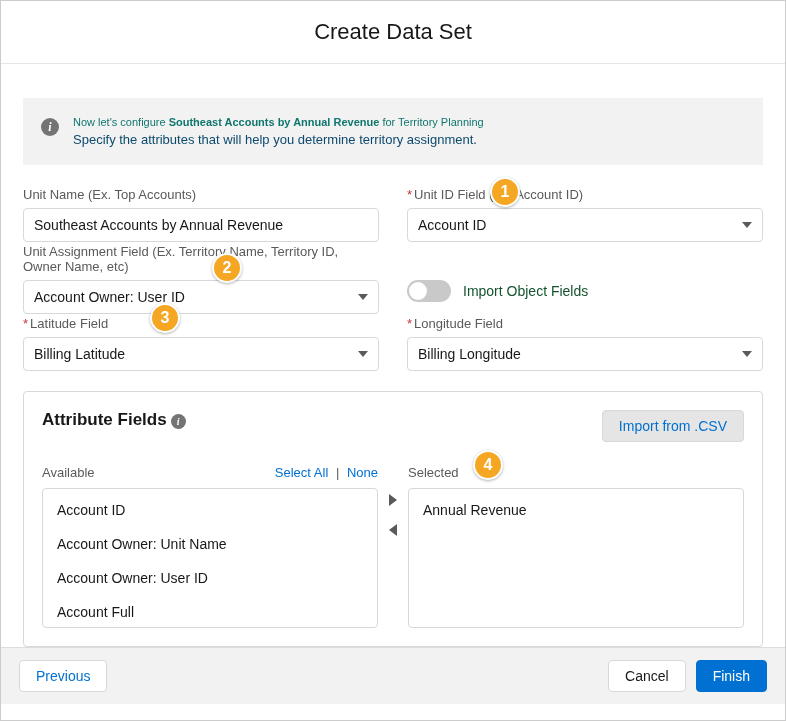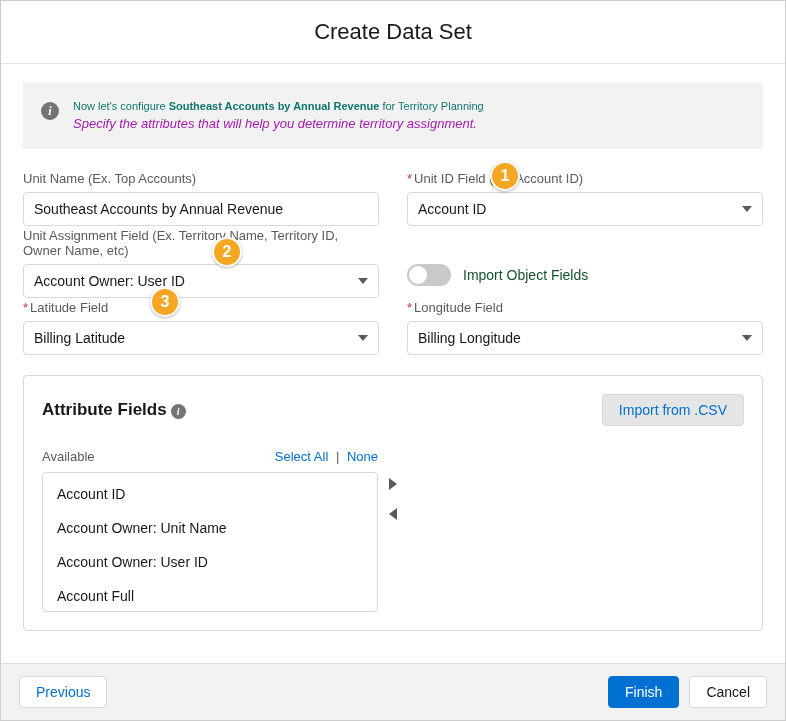--- a/index.html
+++ b/index.html
@@ -13,21 +13,21 @@
     position: relative;
     overflow: hidden;
   }
   .header {
     text-align: center;
     padding: 18px 0 18px 0;
     font-size: 22px;
     font-weight: 400;
     color: #181818;
     border-bottom: 1px solid #e5e5e5;
-    margin-bottom: 18px;
+    margin-bottom: 34px;
   }
   .content {
     padding: 0 22px;
     height: 598px;
     overflow-y: auto;
   }
   .info-box {
     background: #f3f2f2;
     padding: 18px 18px 18px 18px;
     display: flex;
@@ -53,22 +53,21 @@
   }
   .info-title {
     font-size: 11px;
     color: #0f766e;
     font-weight: 400;
     margin-bottom: 4px;
   }
   .info-title .bold { font-weight: 700; }
   .info-sub {
     font-size: 13px;
-    color: #a21caf;
-    font-style: italic;
+    color: #0c4a6e;
   }
   .form-grid {
     display: grid;
     grid-template-columns: 1fr 1fr;
     gap: 2px 28px;
     margin-bottom: 20px;
   }
   .field-group { position: relative; }
   .field-label {
     font-size: 13px;
@@ -120,21 +119,21 @@
     border-radius: 50%;
   }
   .toggle-label { font-size: 14px; color: #14532d; }
   .attr-section {
     border: 1px solid #d8d8d8;
     border-radius: 4px;
     padding: 18px;
   }
   .attr-header {
     display: flex;
-    align-items: center;
+    align-items: flex-start;
     justify-content: space-between;
     margin-bottom: 20px;
   }
   .attr-title {
     font-size: 17px;
     font-weight: 700;
     display: flex;
     align-items: center;
     gap: 4px;
   }
@@ -194,21 +193,21 @@
     border-bottom: 6px solid transparent;
     border-left: 8px solid #5a5a5a;
   }
   .arrow-left {
     border-top: 6px solid transparent;
     border-bottom: 6px solid transparent;
     border-right: 8px solid #5a5a5a;
   }
   .footer {
     position: absolute;
-    bottom: 0; left: 0; right: 0;
+    bottom: 16px; left: 0; right: 0;
     background: #f3f2f2;
     border-top: 1px solid #ddd;
     padding: 12px 18px;
     display: flex;
     align-items: center;
     justify-content: space-between;
   }
   .btn {
     border: 1px solid #d8d8d8;
     background: #fff;
@@ -327,24 +326,33 @@
           <div class="list-item">Account ID</div>
           <div class="list-item">Account Owner: Unit Name</div>
           <div class="list-item">Account Owner: User ID</div>
           <div class="list-item">Account Full</div>
         </div>
       </div>
       <div class="transfer-col">
         <div class="arrow-btn arrow-right"></div>
         <div class="arrow-btn arrow-left"></div>
       </div>
+      <div class="list-col" style="position:relative;">
+        <div class="list-header">
+          <span>Selected</span>
+        </div>
+        <div class="list-box" style="overflow-y:auto;">
+          <div class="list-item">Annual Revenue</div>
+        </div>
+        <div class="callout" style="top:-12px; left:65px;">4</div>
+      </div>
     </div>
   </div>
 
 </div>
 
 <div class="footer">
   <button class="btn">Previous</button>
   <div class="footer-right">
+    <button class="btn btn-neutral">Cancel</button>
     <button class="btn btn-primary">Finish</button>
-    <button class="btn btn-neutral">Cancel</button>
   </div>
 </div>
 
 </body></html>

